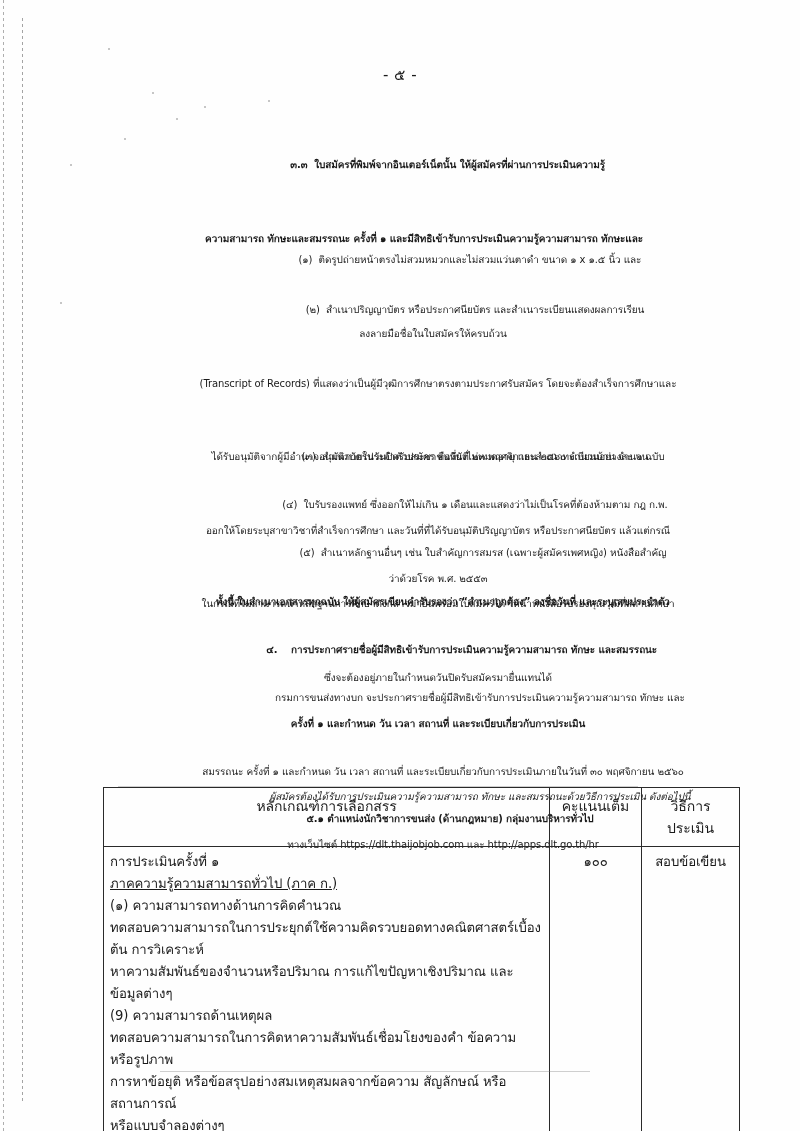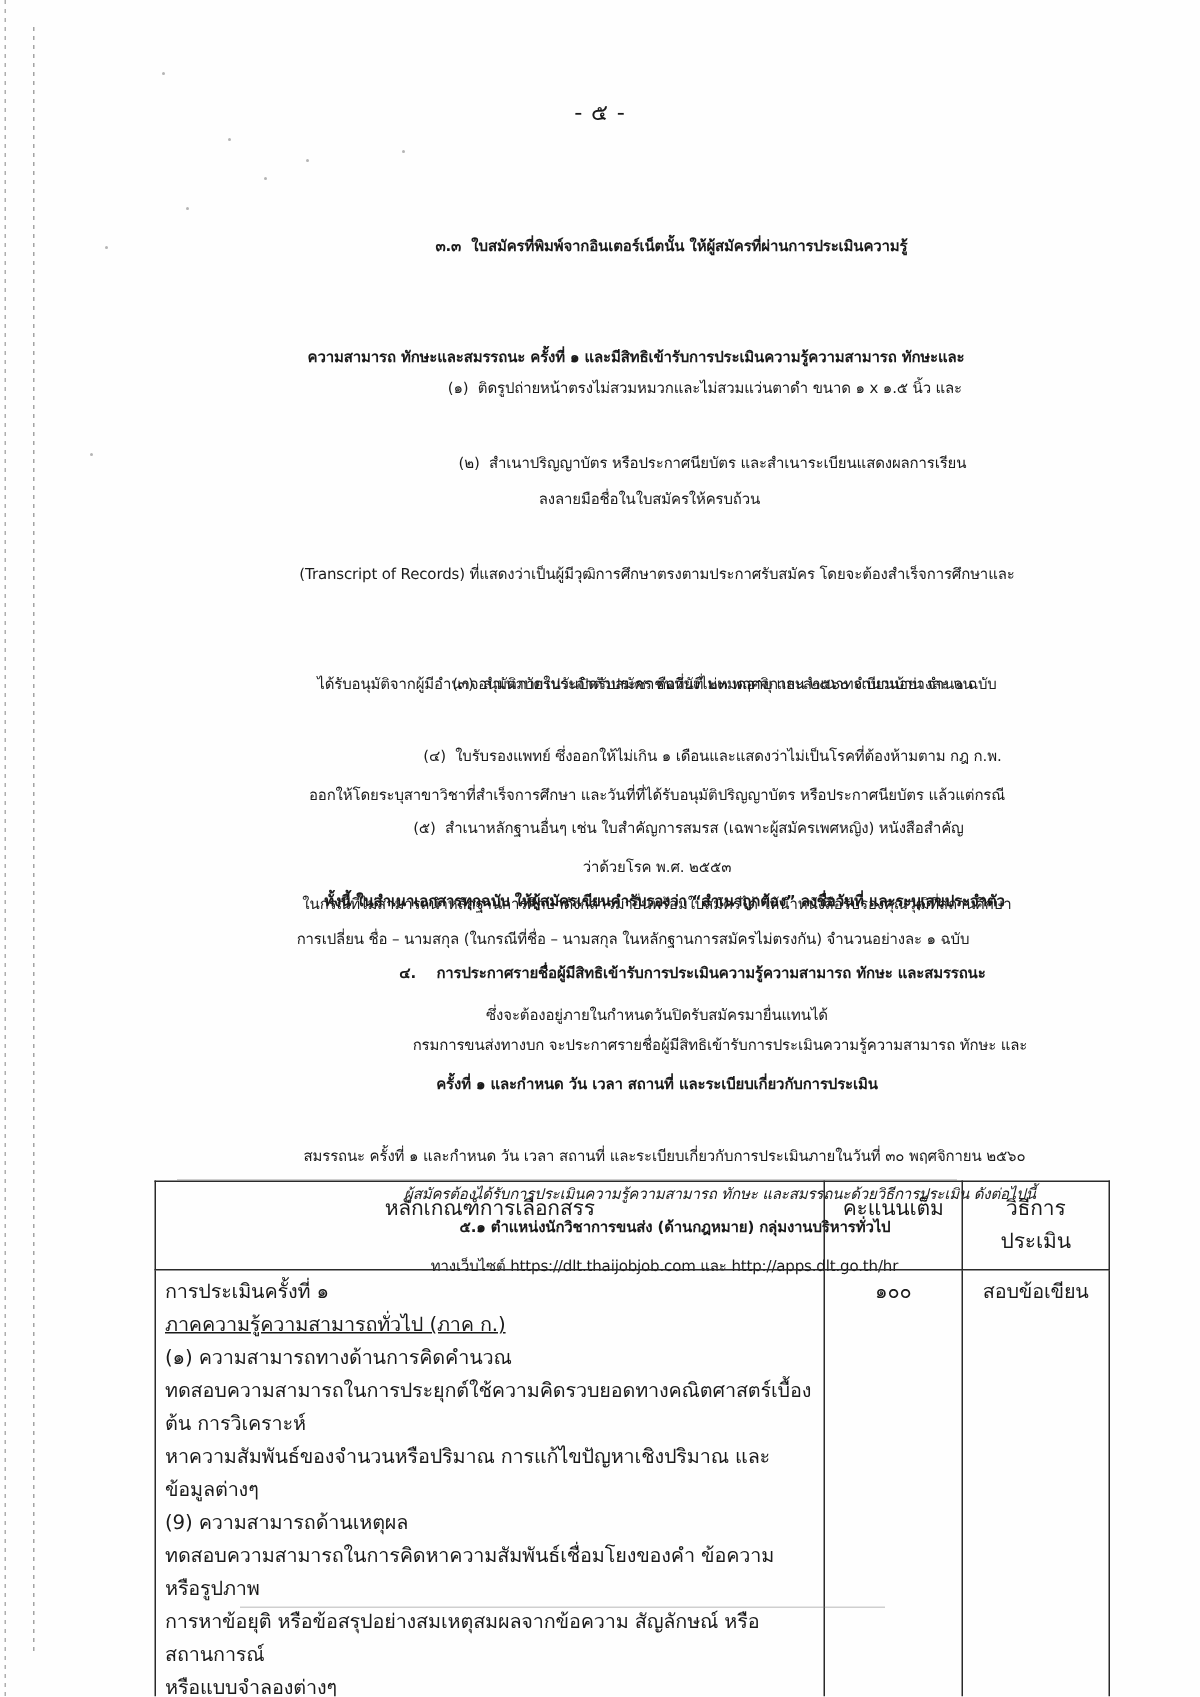--- a/index.html
+++ b/index.html
@@ -161,23 +161,22 @@
 
     <div class="para" style="left:88px; top:396px; width:700px;">
       <span class="line">                        (๓)  สำเนาบัตรประจำตัวประชาชนที่ยังไม่หมดอายุ และสำเนาทะเบียนบ้าน จำนวน</span>
     </div>
 
     <div class="para" style="left:88px; top:444px; width:700px;">
       <span class="line">                        (๔)  ใบรับรองแพทย์ ซึ่งออกให้ไม่เกิน ๑ เดือนและแสดงว่าไม่เป็นโรคที่ต้องห้ามตาม กฎ ก.พ.</span>
       <span class="line">ว่าด้วยโรค พ.ศ. ๒๕๕๓</span>
     </div>
 
-    <div class="para" style="left:72px; top:492px; width:700px;">
+    <div class="para" style="left:96px; top:492px; width:700px;">
       <span class="line">                        (๕)  สำเนาหลักฐานอื่นๆ เช่น ใบสำคัญการสมรส (เฉพาะผู้สมัครเพศหญิง) หนังสือสำคัญ</span>
-      <span class="line">การเปลี่ยน ชื่อ – นามสกุล (ในกรณีที่ชื่อ – นามสกุล ในหลักฐานการสมัครไม่ตรงกัน) จำนวนอย่างละ ๑ ฉบับ</span>
     </div>
 
     <div class="para b" style="left:88px; top:541px; width:710px;">
       <span class="line">ทั้งนี้ ในสำเนาเอกสารทุกฉบับ ให้ผู้สมัครเขียนคำรับรองว่า “สำเนาถูกต้อง” ลงชื่อวันที่ และระบุเลขประจำตัว</span>
     </div>
 
     <div class="para b" style="left:88px; top:589px; width:700px;">
       <span class="line">              ๔.    การประกาศรายชื่อผู้มีสิทธิเข้ารับการประเมินความรู้ความสามารถ ทักษะ และสมรรถนะ</span>
       <span class="line">ครั้งที่ ๑ และกำหนด วัน เวลา สถานที่ และระเบียบเกี่ยวกับการประเมิน</span>
     </div>

